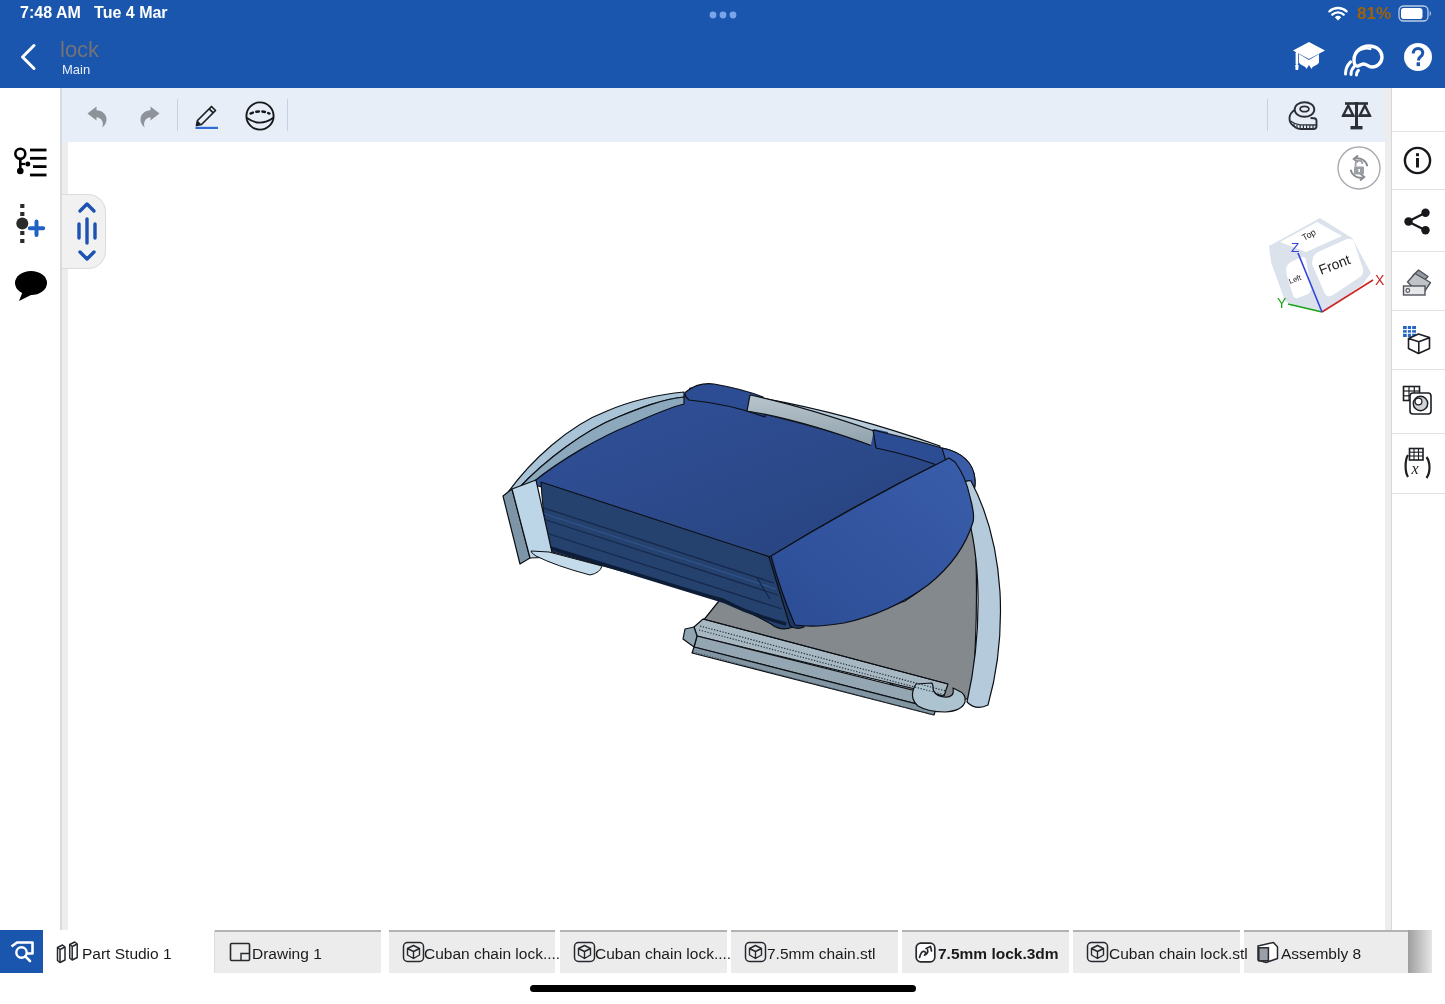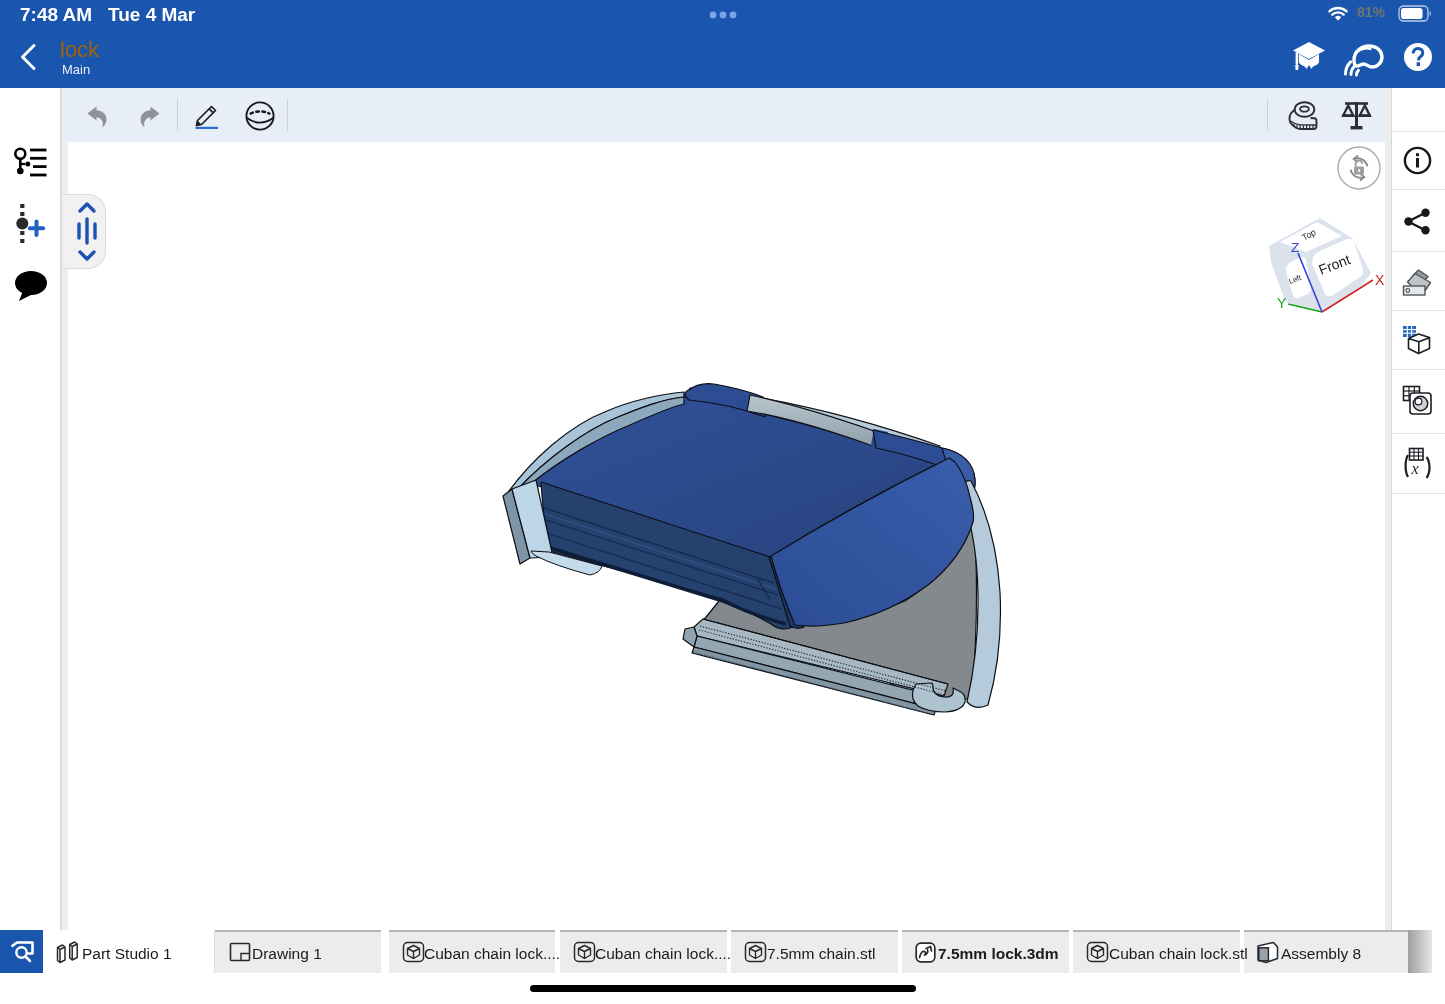--- a/index.html
+++ b/index.html
@@ -3,24 +3,24 @@
 <meta charset="utf-8">
 <style>
   html,body{margin:0;padding:0;}
   body{width:1445px;height:1004px;overflow:hidden;background:#fff;
        font-family:"Liberation Sans",sans-serif;position:relative;}
   .abs{position:absolute;}
   svg.abs{z-index:3;}
   #handle{z-index:2;}
   
   #topbar{left:0;top:0;width:1445px;height:88px;background:#1a55ae;}
-  #statustext{left:20px;top:4px;color:#fff;font-size:19px;font-weight:bold;letter-spacing:0;}
+  #statustext{left:20px;top:4px;color:#fff;font-size:16px;font-weight:bold;letter-spacing:0;}
   #dots{left:703px;top:11px;}
-  #battpct{left:1357px;top:4px;color:#737373;font-size:14px;font-weight:bold;text-align:right;}
-  #doctitle{left:60px;top:38px;color:#a16207;font-size:22px;line-height:24px;}
+  #battpct{left:1357px;top:4px;color:#a16207;font-size:17px;font-weight:bold;text-align:right;}
+  #doctitle{left:60px;top:38px;color:#737373;font-size:22px;line-height:24px;}
   #docsub{left:62px;top:62px;color:#e8edf6;font-size:13px;}
   
   #leftbar{left:0;top:88px;width:60px;height:842px;background:#fff;border-right:2px solid #d9dcdf;}
   #toolbar{left:62px;top:88px;width:1323px;height:54px;background:#e8eef8;}
   #rightscroll{left:1385px;top:88px;width:6px;height:842px;background:#ededed;}
   #rightbar{left:1391px;top:88px;width:54px;height:842px;background:#fff;border-left:1px solid #d8d8d8;}
   .rsep{position:absolute;left:1392px;width:53px;height:1px;background:#e2e2e2;}
   .tsep{position:absolute;top:99px;width:1px;height:32px;background:#c6d2e2;}
   
   #tabbar{left:0;top:930px;width:1445px;height:43px;background:#fff;}

